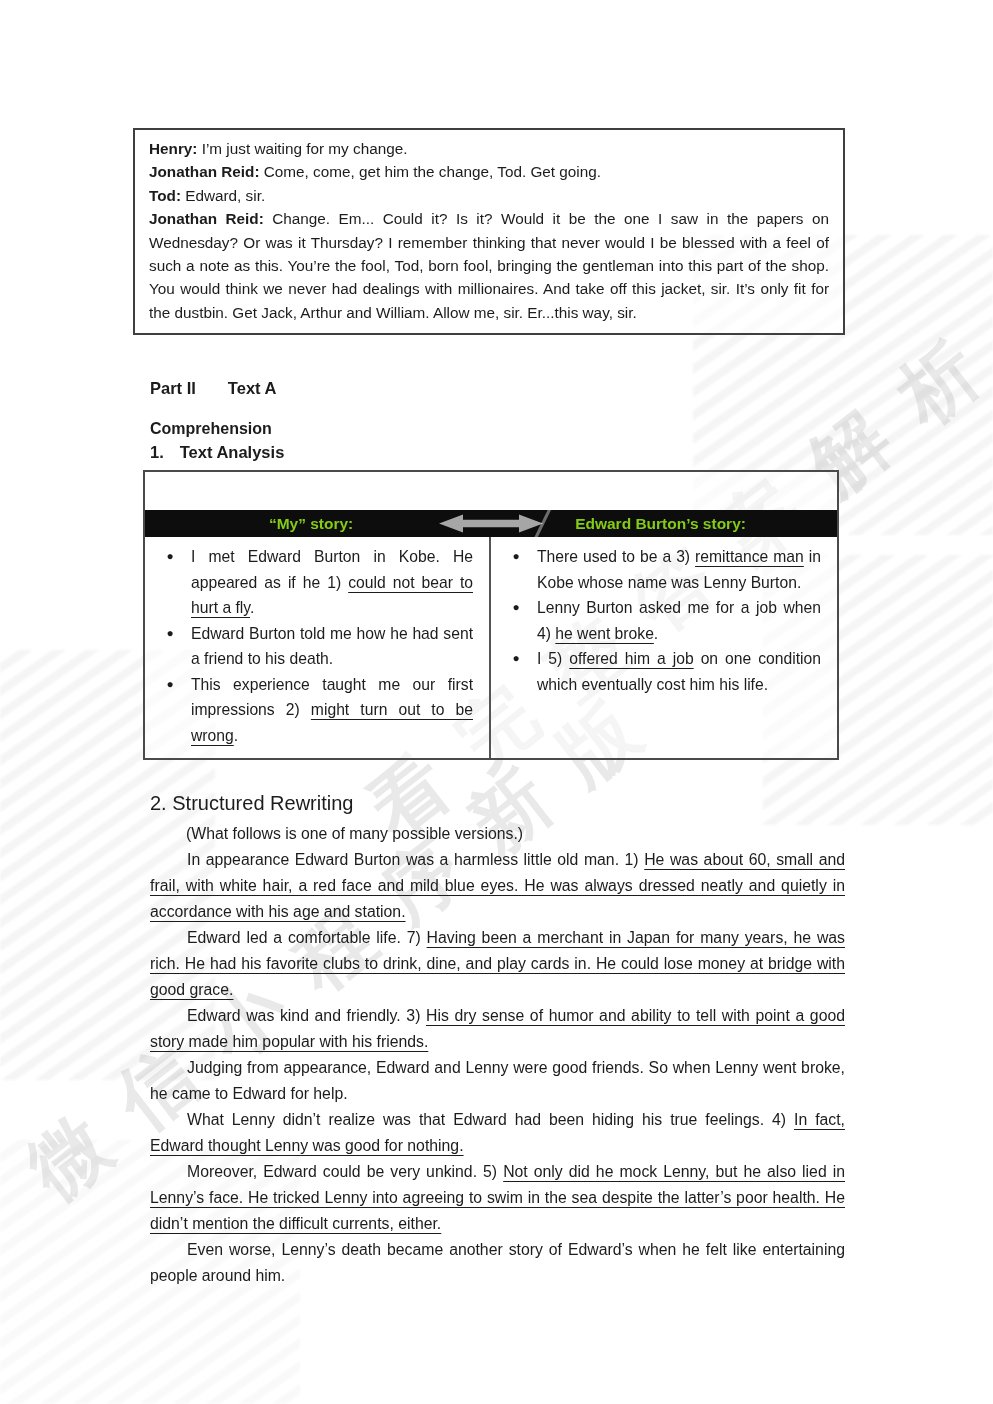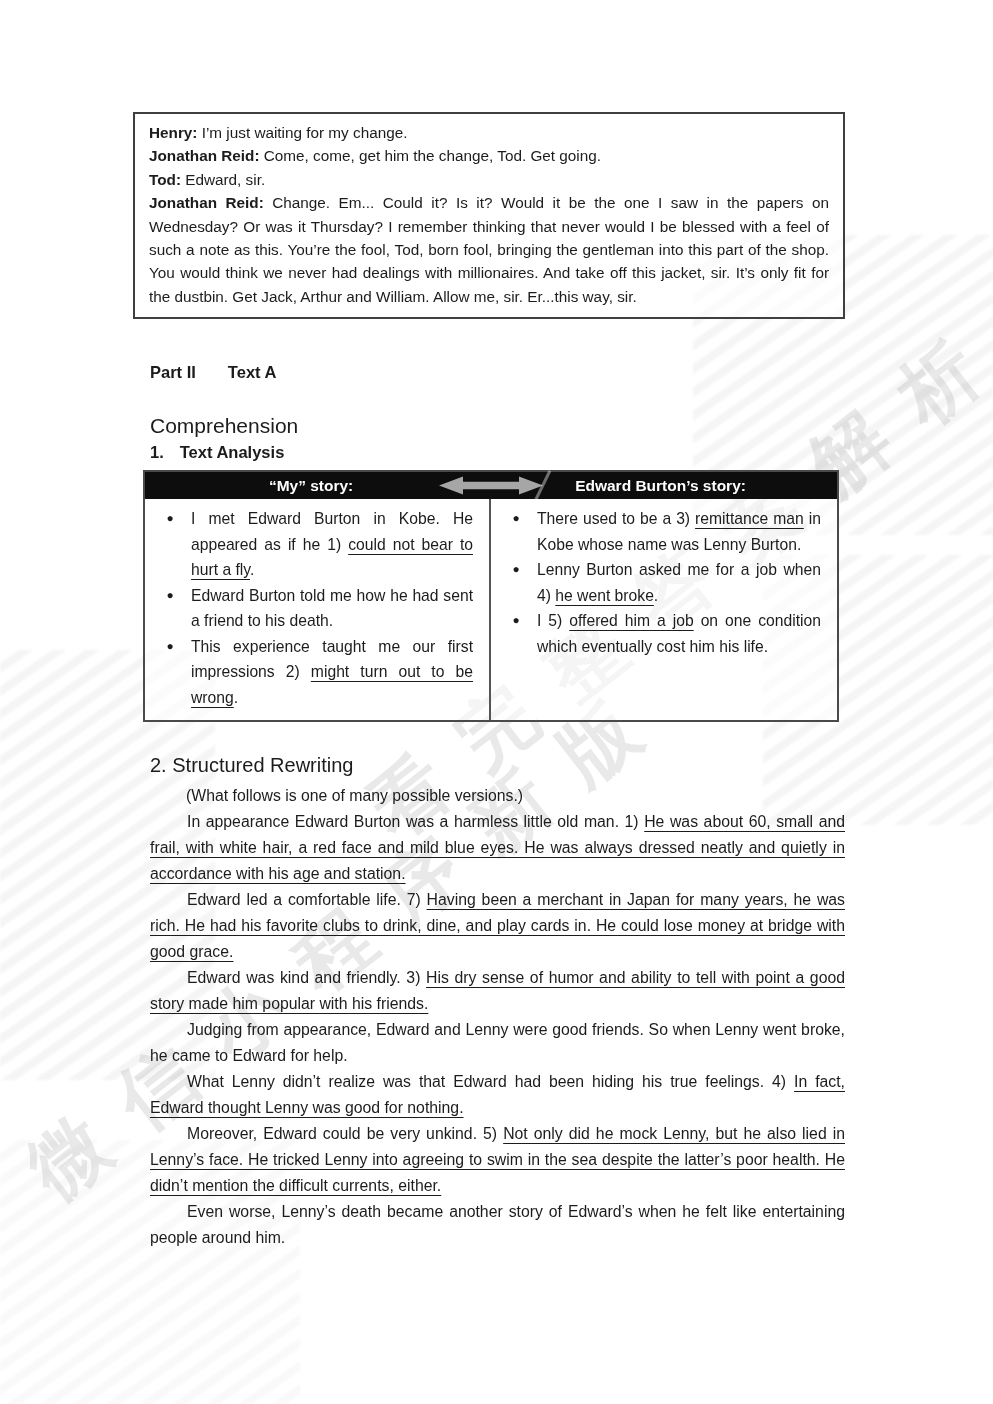--- a/index.html
+++ b/index.html
@@ -15,37 +15,37 @@
   .streak-ml{left:0;top:650px;width:215px;height:430px;}
   .streak-bl{left:0;top:1140px;width:300px;height:264px;opacity:.6;}
 
   
   .wm{position:absolute;font-weight:bold;white-space:nowrap;pointer-events:none;
       color:rgba(110,110,110,0.15);font-size:76px;letter-spacing:36px;
       transform:rotate(-38deg);transform-origin:left center;}
   .wm1{left:380px;top:770px;}
   .wm2{left:40px;top:1130px;}
 
-  .content{position:absolute;left:133px;top:112px;width:712px;}
+  .content{position:absolute;left:133px;top:128px;width:712px;}
 
   
   .dialogue-box{border:2px solid #3f3f3f;padding:7px 14px 9px 14px;background:rgba(255,255,255,0.6);}
   .dline{margin:0;font-size:15.3px;line-height:23.4px;text-align:justify;}
   .speaker{font-weight:bold;}
 
   .part-heading{margin:44px 0 0 17px;font-size:16.5px;font-weight:bold;}
   .part-gap{display:inline-block;width:32px;}
-  .comp-heading{margin:32px 0 0 17px;font-size:21px;font-weight:normal;}
+  .comp-heading{margin:22px 0 0 17px;font-size:16px;font-weight:bold;}
   .item-heading{margin:5px 0 0 17px;font-size:16.5px;font-weight:bold;}
   .item-gap{display:inline-block;width:16px;}
 
   
   .analysis-table{margin:8px 0 0 10px;width:692px;border:2px solid #4a4a4a;background:rgba(255,255,255,0.55);}
-  .tbl-header{position:relative;display:flex;align-items:center;height:27px;background:#0d0d0d;color:#ffffff;
-              font-weight:bold;font-size:15.5px;}
+  .tbl-header{position:relative;display:flex;align-items:center;height:27px;background:#0d0d0d;color:#84cc16;
+              font-weight:bold;font-size:15.5px;margin-top:38px;}
   .hdr-left{position:absolute;left:24%;transform:translateX(-50%);}
   .hdr-right{position:absolute;left:74.5%;transform:translateX(-50%);}
   .hdr-arrow{position:absolute;left:50%;transform:translateX(-50%);line-height:0;}
   .hdr-slash{position:absolute;left:57.2%;top:-3px;width:3px;height:34px;background:rgba(255,255,255,0.4);
              transform:rotate(26deg);}
   .tbl-body{display:flex;}
   .tbl-col{width:50%;box-sizing:border-box;padding:7px 8px 10px 4px;}
   .tbl-col-left{border-right:2px solid #555555;}
   .bullet-item{display:flex;}
   .bullet-marker{width:42px;min-width:42px;text-align:center;font-size:12px;line-height:25.5px;}

